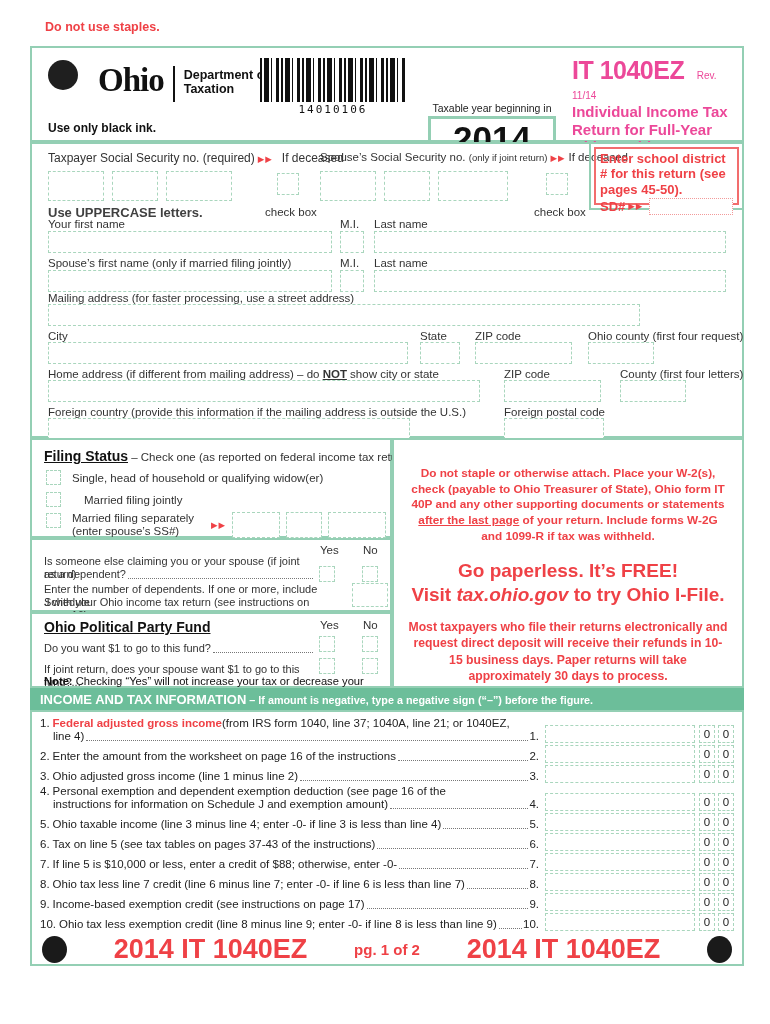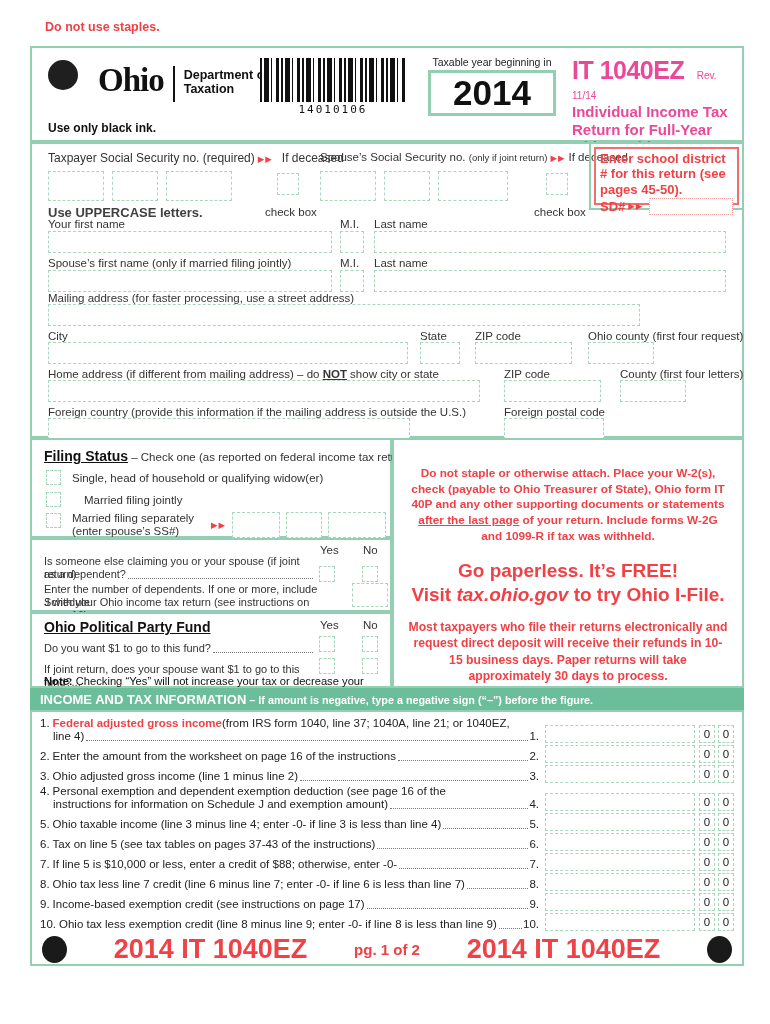--- a/index.html
+++ b/index.html
@@ -20,21 +20,21 @@
   .reg-circle { position:absolute; left:16px; top:12px; width:30px; height:30px; border-radius:50%; background:#1f1f1f; }
   .logo-wrap { position:absolute; left:66px; top:16px; display:flex; align-items:flex-start; }
   .logo-text { font-family:"Liberation Serif", serif; font-weight:bold; font-size:33px; line-height:1; letter-spacing:-1px; color:#111; }
   .logo-div { width:2px; height:36px; background:#111; margin:2px 9px 0 9px; }
   .dept { font-size:12.5px; font-weight:bold; line-height:1.15; margin-top:4px; color:#111; }
   .barcode-wrap { position:absolute; left:228px; top:10px; width:146px; text-align:center; }
   .barcode { width:146px; height:44px;
     background:repeating-linear-gradient(90deg,#111 0 2px,#fff 2px 4px,#111 4px 9px,#fff 9px 11px,#111 11px 12px,#fff 12px 16px,#111 16px 19px,#fff 19px 21px); }
   .barcode-num { font-family:"DejaVu Sans Mono", monospace; font-size:11px; letter-spacing:2px; color:#111; margin-top:1px; }
   .year-wrap { position:absolute; left:396px; top:8px; width:128px; text-align:center; }
-  .year-label { font-size:10.5px; color:#222; }
+  .year-label { font-size:10.5px; color:#222;margin-top:46px; }
   .year-box { margin-top:2px; border:3px solid #94cfb4; font-size:35px; font-weight:bold; color:#111; line-height:1.15; }
   .title-wrap { position:absolute; left:540px; top:8px; color:#ec4899; }
   .form-id { font-size:25px; font-weight:bold; letter-spacing:-0.5px; }
   .rev { font-size:10px; margin-left:8px; }
   .title-line { font-size:15px; font-weight:bold; line-height:1.18; }
   .black-ink { position:absolute; left:16px; bottom:5px; font-weight:bold; font-size:12px; color:#111; }
 
   
   .info-box { left:30px; top:142px; width:714px; height:296px; }
   .lab { position:absolute; font-size:11.5px; color:#333; white-space:nowrap; }

